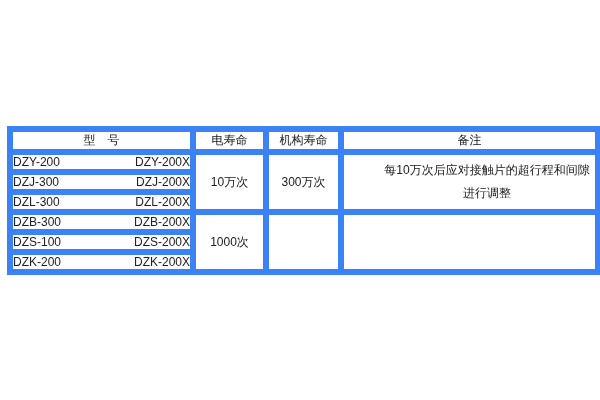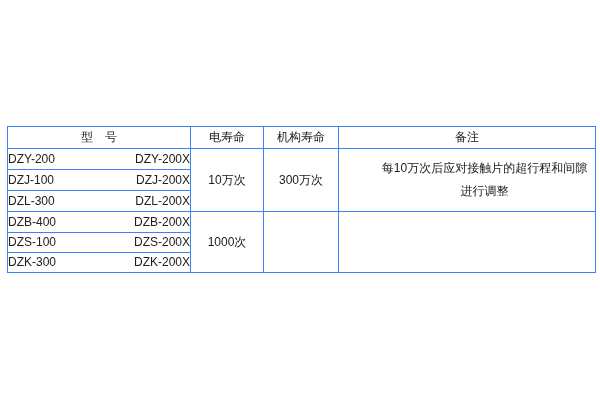--- a/index.html
+++ b/index.html
@@ -18,21 +18,21 @@
     left: 7px;
     top: 126px;
     width: 588px;
     height: 147px;
     border-collapse: collapse;
     table-layout: fixed;
     font-size: 12px;
   }
   table.spec-table th,
   table.spec-table td {
-    border: 1px solid #3b82f6;
+    border: 6px solid #3b82f6;
     font-weight: normal;
     text-align: center;
     vertical-align: middle;
     white-space: nowrap;
     overflow: hidden;
   }
   tr.header-row { height: 22px; }
   .col-model   { width: 183px; }
   .col-elec    { width: 73px; }
   .col-mech    { width: 75px; }
@@ -81,39 +81,39 @@
         <td rowspan="3">300万次</td>
         <td rowspan="3" class="remarks-cell">
           <div class="remark-line">每10万次后应对接触片的超行程和间隙</div>
           <div class="remark-line">进行调整</div>
         </td>
       </tr>
 
       <tr>
         <td class="model-cell">
           <div class="model-pair">
-            <span>DZJ-100</span>
+            <span>DZJ-300</span>
             <span>DZJ-200X</span>
           </div>
         </td>
       </tr>
 
       <tr>
         <td class="model-cell">
           <div class="model-pair">
             <span>DZL-300</span>
             <span>DZL-200X</span>
           </div>
         </td>
       </tr>
 
       <tr>
         <td class="model-cell">
           <div class="model-pair">
-            <span>DZB-400</span>
+            <span>DZB-300</span>
             <span>DZB-200X</span>
           </div>
         </td>
         <td rowspan="3">1000次</td>
         <td rowspan="3"></td>
         <td rowspan="3" class="remarks-cell">
           <div class="remark-line"></div>
           <div class="remark-line"></div>
         </td>
       </tr>
@@ -123,20 +123,20 @@
           <div class="model-pair">
             <span>DZS-100</span>
             <span>DZS-200X</span>
           </div>
         </td>
       </tr>
 
       <tr>
         <td class="model-cell">
           <div class="model-pair">
-            <span>DZK-300</span>
+            <span>DZK-200</span>
             <span>DZK-200X</span>
           </div>
         </td>
       </tr>
     </tbody>
   </table>
 </div>
 
 </body></html>

